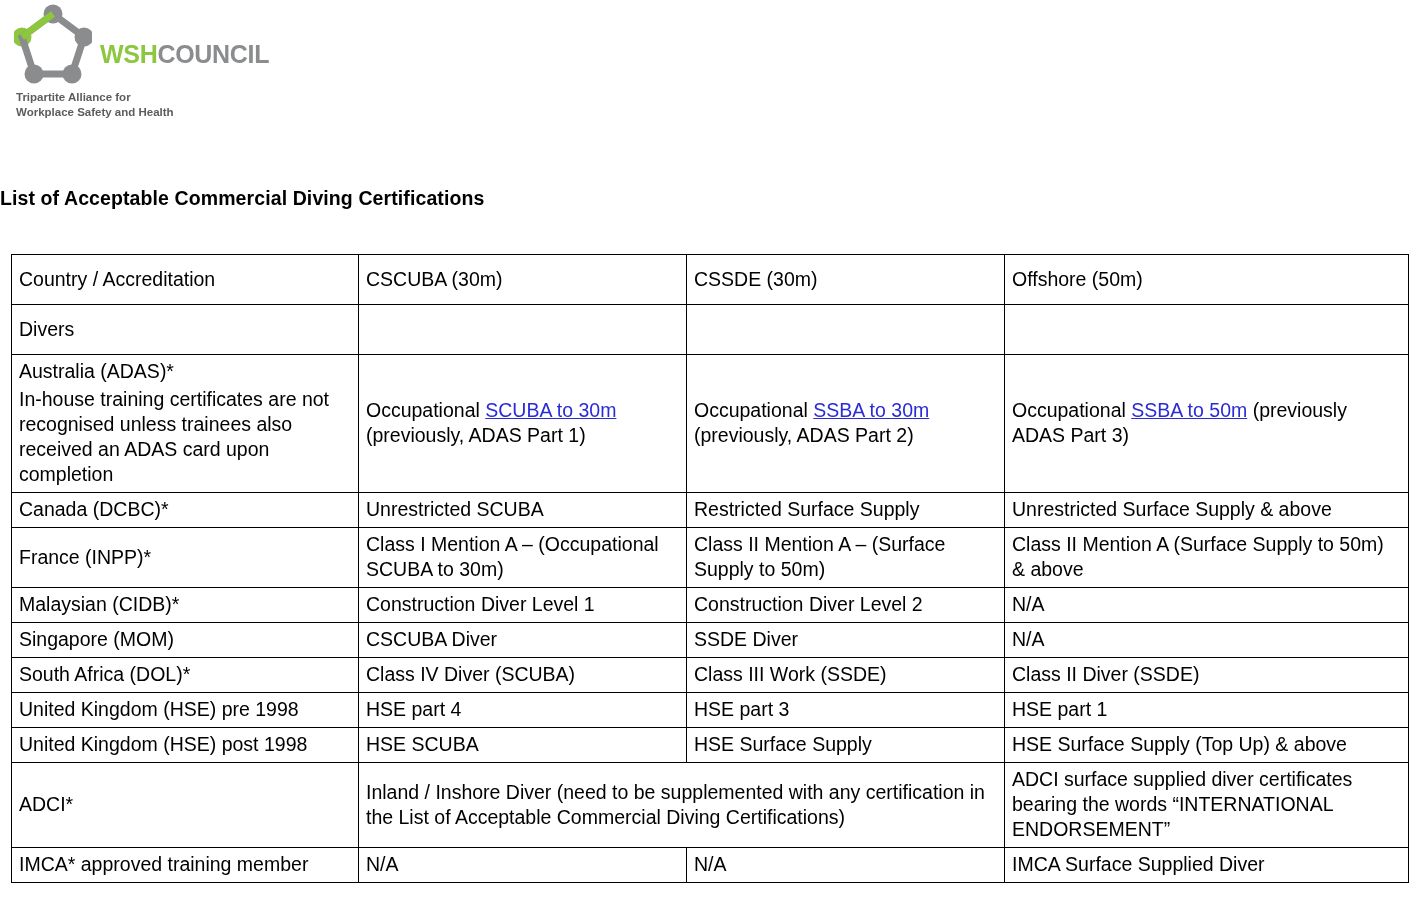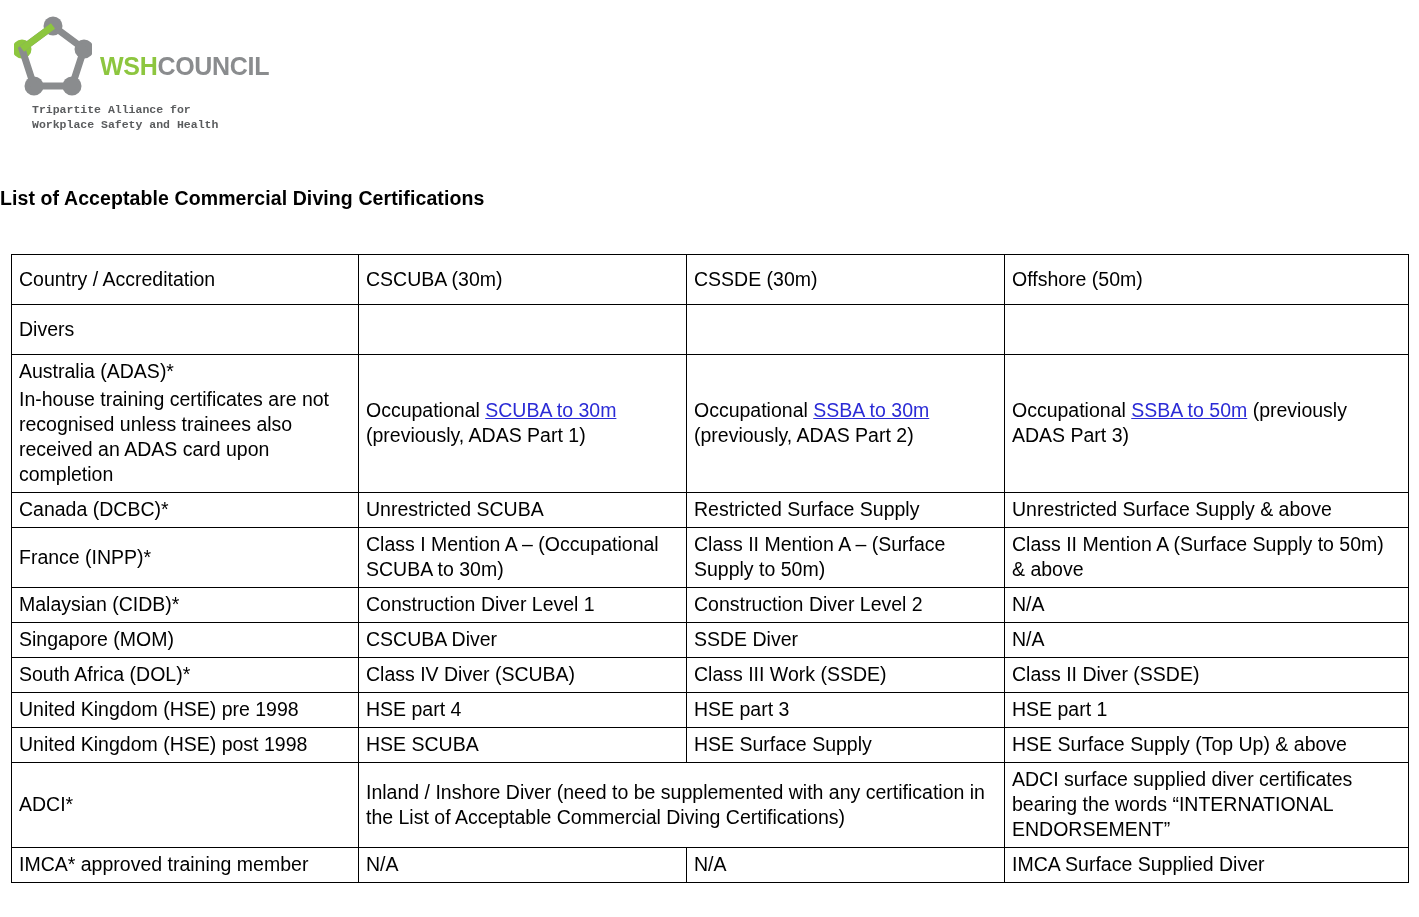--- a/index.html
+++ b/index.html
@@ -13,21 +13,21 @@
     font-family: "Liberation Sans", sans-serif;
     color: #000000;
     overflow: hidden;
     position: relative;
   }
 
   
   .logo-block {
     position: absolute;
     left: 14px;
-    top: 16px;
+    top: 4px;
     width: 300px;
   }
   .logo-row {
     display: flex;
     align-items: center;
     gap: 8px;
   }
   .logo-mark {
     width: 78px;
     height: 82px;
@@ -39,27 +39,27 @@
     font-family: "Liberation Sans", sans-serif;
     font-size: 25px;
     font-weight: bold;
     letter-spacing: -0.3px;
     white-space: nowrap;
     margin-top: 18px;
   }
   .logo-word .wsh { color: #8dc63f; }
   .logo-word .council { color: #8a8c8e; }
   .logo-tagline {
-    font-family: Liberation Mono, monospace;
+    font-family: Liberation Sans, sans-serif;
     font-size: 11.5px;
     font-weight: bold;
     color: #5a5c5e;
     line-height: 15px;
     margin-top: 4px;
-    margin-left: 18px;
+    margin-left: 2px;
   }
 
   
   .doc-title {
     position: absolute;
     top: 187px;
     left: 0;
     width: 1419px;
     text-align: left;
     font-size: 19.5px;

